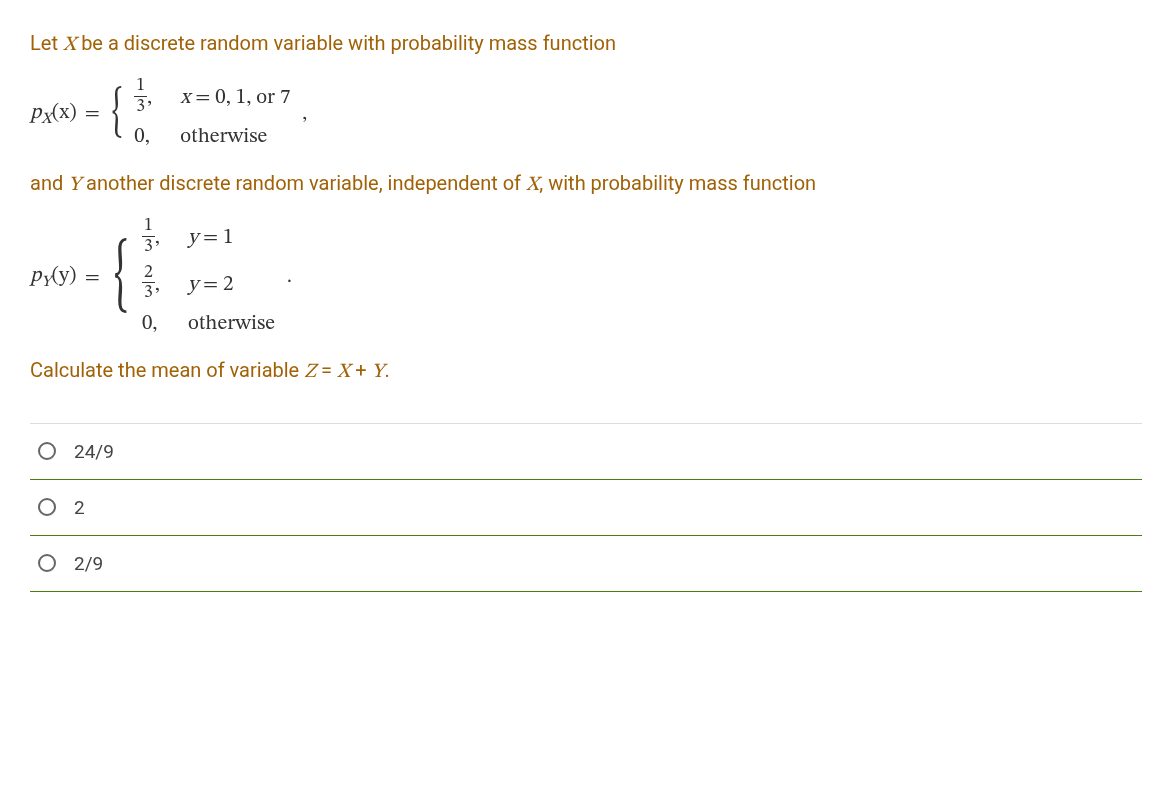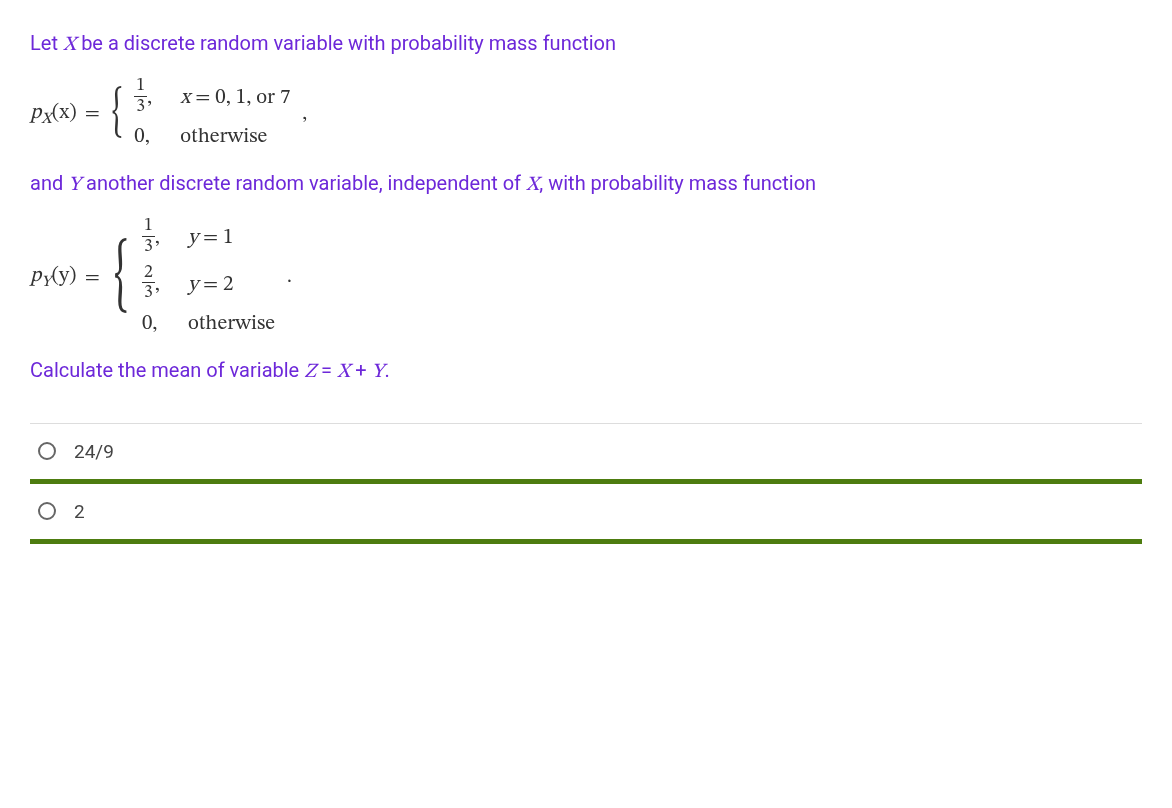--- a/index.html
+++ b/index.html
@@ -9,21 +9,21 @@
     }
     body {
       font-family: -apple-system, BlinkMacSystemFont, "Segoe UI", Roboto, Helvetica, Arial, sans-serif;
       font-size: 20px;
       color: #333;
       padding: 28px 30px;
       background: #fff;
       width: 1172px;
     }
     .question-text {
-      color: #6d28d9;
+      color: #a16207;
       margin-bottom: 18px;
       line-height: 1.5;
     }
     .math-block {
       font-family: "Cambria Math", "STIX Two Math", "Latin Modern Math", Georgia, serif;
       font-size: 21px;
       margin: 14px 0 18px 0;
       display: flex;
       align-items: center;
     }
@@ -97,21 +97,21 @@
       font-size: 20px;
     }
     .options {
       margin-top: 36px;
       border-top: 1px solid #ddd;
     }
     .option {
       display: flex;
       align-items: center;
       padding: 16px 8px;
-      border-bottom: 5px solid #4d7c0f;
+      border-bottom: 1px solid #4d7c0f;
       gap: 18px;
     }
     .radio {
       width: 18px;
       height: 18px;
       border: 2px solid #666;
       border-radius: 50%;
       flex-shrink: 0;
     }
     .option-label {
@@ -195,13 +195,17 @@
 
 <div class="options">
   <div class="option">
     <div class="radio"></div>
     <div class="option-label">24/9</div>
   </div>
   <div class="option">
     <div class="radio"></div>
     <div class="option-label">2</div>
   </div>
+  <div class="option">
+    <div class="radio"></div>
+    <div class="option-label">2/9</div>
+  </div>
 </div>
 
 </body></html>

